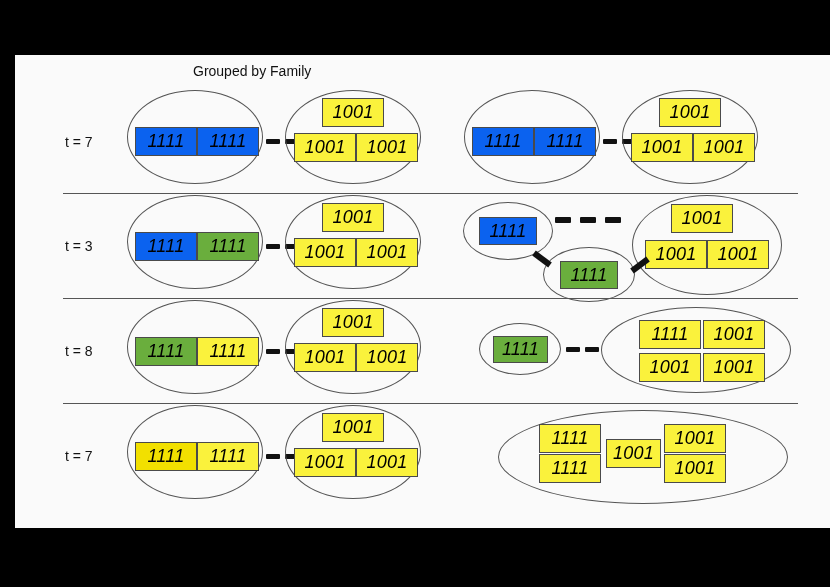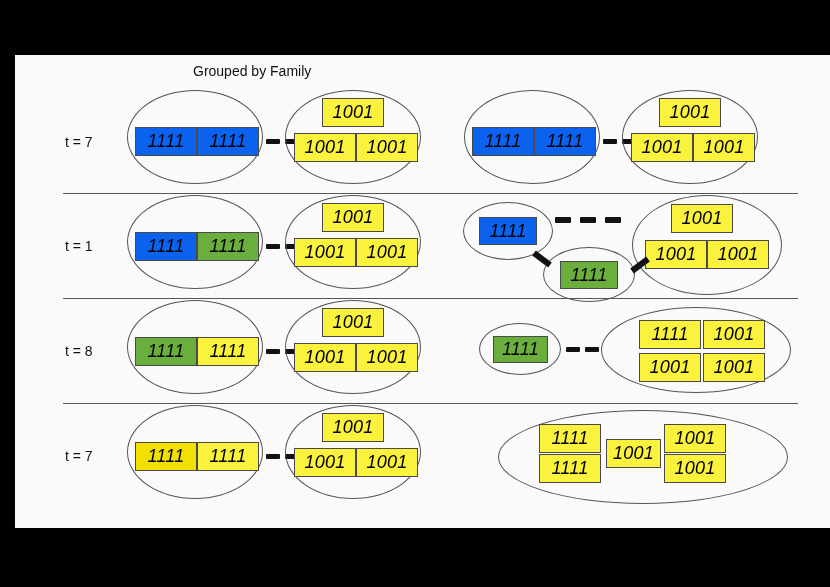--- a/index.html
+++ b/index.html
@@ -27,21 +27,21 @@
 <div id="frame">
   <div id="canvas">
 
     <div class="hdr" style="left:178px;top:8px;">Grouped by Family</div>
 
     <div class="divider" style="left:48px;top:138px;width:735px;"></div>
     <div class="divider" style="left:48px;top:243px;width:735px;"></div>
     <div class="divider" style="left:48px;top:348px;width:735px;"></div>
 
     <div class="tlabel" style="left:50px;top:79px;">t = 7</div>
-    <div class="tlabel" style="left:50px;top:183px;">t = 1</div>
+    <div class="tlabel" style="left:50px;top:183px;">t = 3</div>
     <div class="tlabel" style="left:50px;top:288px;">t = 8</div>
     <div class="tlabel" style="left:50px;top:393px;">t = 7</div>
 
     <div class="ellipse" style="left:112px;top:35px;width:136px;height:94px;"></div>
     <div class="tile blue" style="left:120px;top:72px;width:62px;height:29px;">1111</div>
     <div class="tile blue" style="left:182px;top:72px;width:62px;height:29px;">1111</div>
     <div class="dash" style="left:251px;top:84px;width:14px;height:5px;"></div>
     <div class="dash" style="left:270px;top:84px;width:14px;height:5px;"></div>
     <div class="ellipse" style="left:270px;top:35px;width:136px;height:94px;"></div>
     <div class="tile yellow" style="left:307px;top:43px;width:62px;height:29px;">1001</div>

